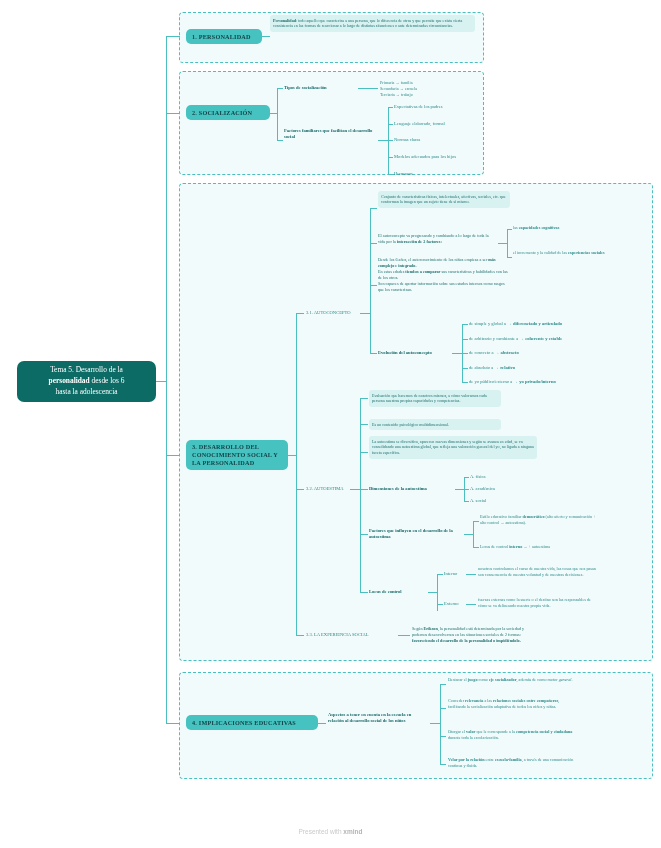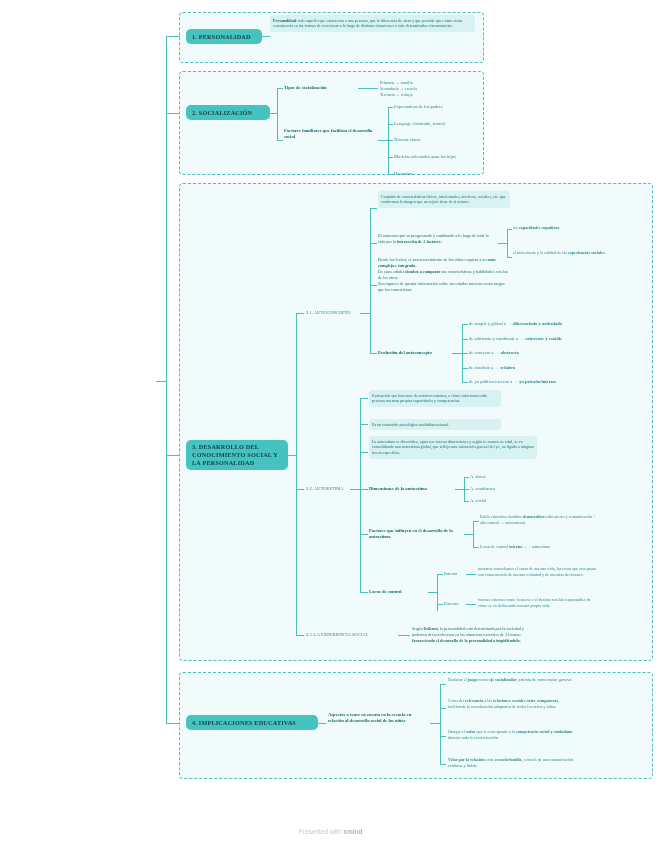--- a/index.html
+++ b/index.html
@@ -106,20 +106,27 @@
     font-size: 6.5px;
     font-family: "Liberation Sans", sans-serif;
   }
   #watermark b { color: #b4b4b4; }
 </style>
 </head>
 <body>
 
 <div id="canvas">
 
+  <div id="central">
+    <span>
+      <span>Tema 5. Desarrollo de la</span><br>
+      <b>personalidad</b><span> desde los 6</span><br>
+      <span>hasta la adolescencia</span>
+    </span>
+  </div>
 
   <div class="hline" style="left:156px; top:381px; width:10px;"></div>
   <div class="vline" style="left:166px; top:36px; height:368px;"></div>
   <div class="vline" style="left:166px; top:381px; height:342px;"></div>
 
   <div class="dashbox" style="left:179px; top:12px; width:305px; height:51px;"></div>
   <div class="hline" style="left:166px; top:36px; width:14px;"></div>
   <div class="branch-title" style="left:186px; top:29px; width:76px; height:15px;">1. PERSONALIDAD</div>
   <div class="hline" style="left:262px; top:36px; width:8px;"></div>
   <div class="note" style="left:270px; top:15px; width:205px;">

